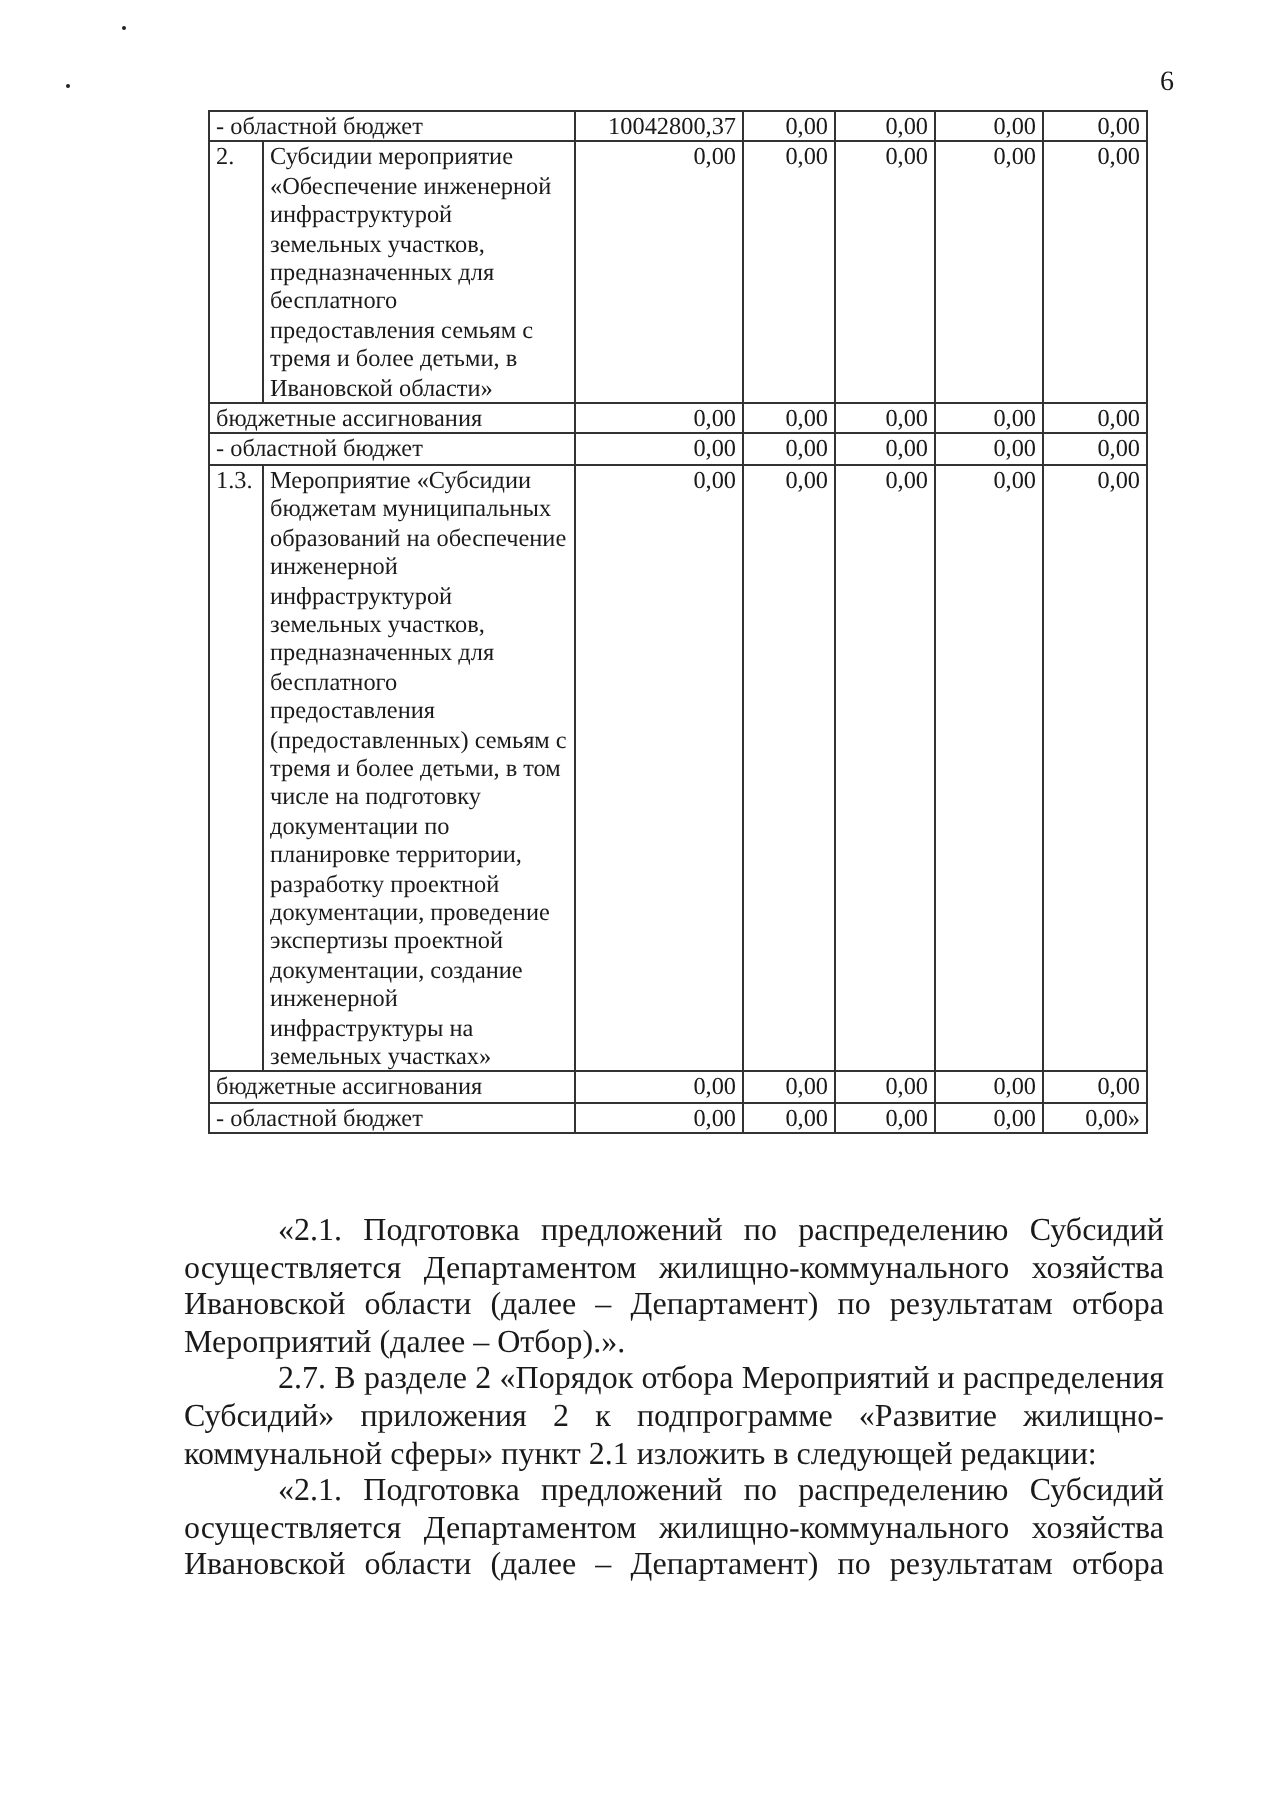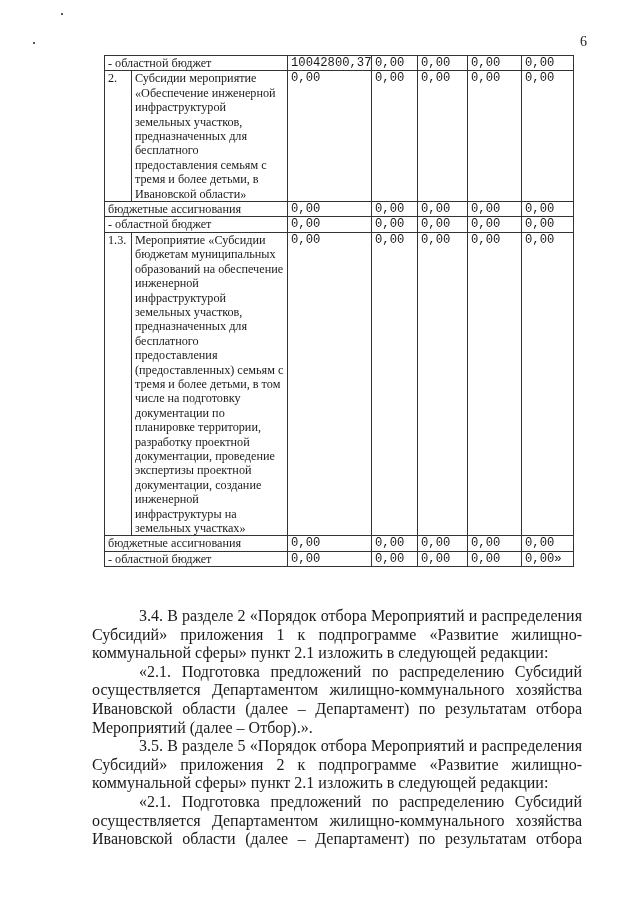--- a/index.html
+++ b/index.html
@@ -3,21 +3,21 @@
 <meta charset="utf-8">
 <style>
   html, body { margin:0; padding:0; background:#ffffff; }
   body { width:640px; height:905px; position:relative; overflow:hidden;
          font-family:"Liberation Serif", "DejaVu Serif", serif; color:#1a1a1a; }
   .speck { position:absolute; width:2px; height:2px; background:#222; border-radius:1px; }
   .page-num { position:absolute; left:580px; top:34px; font-size:14px; }
   table.budget { position:absolute; left:104px; top:55px; border-collapse:collapse;
                  font-size:12.2px; line-height:14.4px; table-layout:fixed; width:469px; }
   table.budget td { border:1px solid #333; padding:0 3px; vertical-align:top; }
-  td.v { text-align:left; padding:0;font-family:Liberation Mono, monospace; }
+  td.v { text-align:right; padding:0; }
   col.c1 { width:27px; } col.c2 { width:156px; } col.c3 { width:84px; }
   col.c4 { width:46px; } col.c5 { width:50px; } col.c6 { width:54px; } col.c7 { width:52px; }
   .text { position:absolute; left:92px; width:490px; font-size:16px; line-height:18.6px;
           text-align:justify; }
   .text p { margin:0; text-indent:47px; }
   .text p.last { text-align-last:justify; }
 </style>
 </head>
 <body>
 
@@ -92,17 +92,16 @@
         <td class="v">0,00</td>
         <td class="v">0,00</td>
         <td class="v">0,00</td>
         <td class="v">0,00</td>
         <td class="v">0,00»</td>
       </tr>
     </tbody>
 </table>
 
 <div class="text" style="top:607px;">
-  <p>3.4. В разделе 2 «Порядок отбора Мероприятий и распределения Субсидий» приложения 1 к подпрограмме «Развитие жилищно-коммунальной сферы» пункт 2.1 изложить в следующей редакции:</p>
   <p>«2.1. Подготовка предложений по распределению Субсидий осуществляется Департаментом жилищно-коммунального хозяйства Ивановской области (далее – Департамент) по результатам отбора Мероприятий (далее – Отбор).».</p>
-  <p>3.5. В разделе 5 «Порядок отбора Мероприятий и распределения Субсидий» приложения 2 к подпрограмме «Развитие жилищно-коммунальной сферы» пункт 2.1 изложить в следующей редакции:</p>
+  <p>2.7. В разделе 2 «Порядок отбора Мероприятий и распределения Субсидий» приложения 2 к подпрограмме «Развитие жилищно-коммунальной сферы» пункт 2.1 изложить в следующей редакции:</p>
   <p class="last">«2.1. Подготовка предложений по распределению Субсидий осуществляется Департаментом жилищно-коммунального хозяйства Ивановской области (далее – Департамент) по результатам отбора</p>
 </div>
 
 </body></html>

